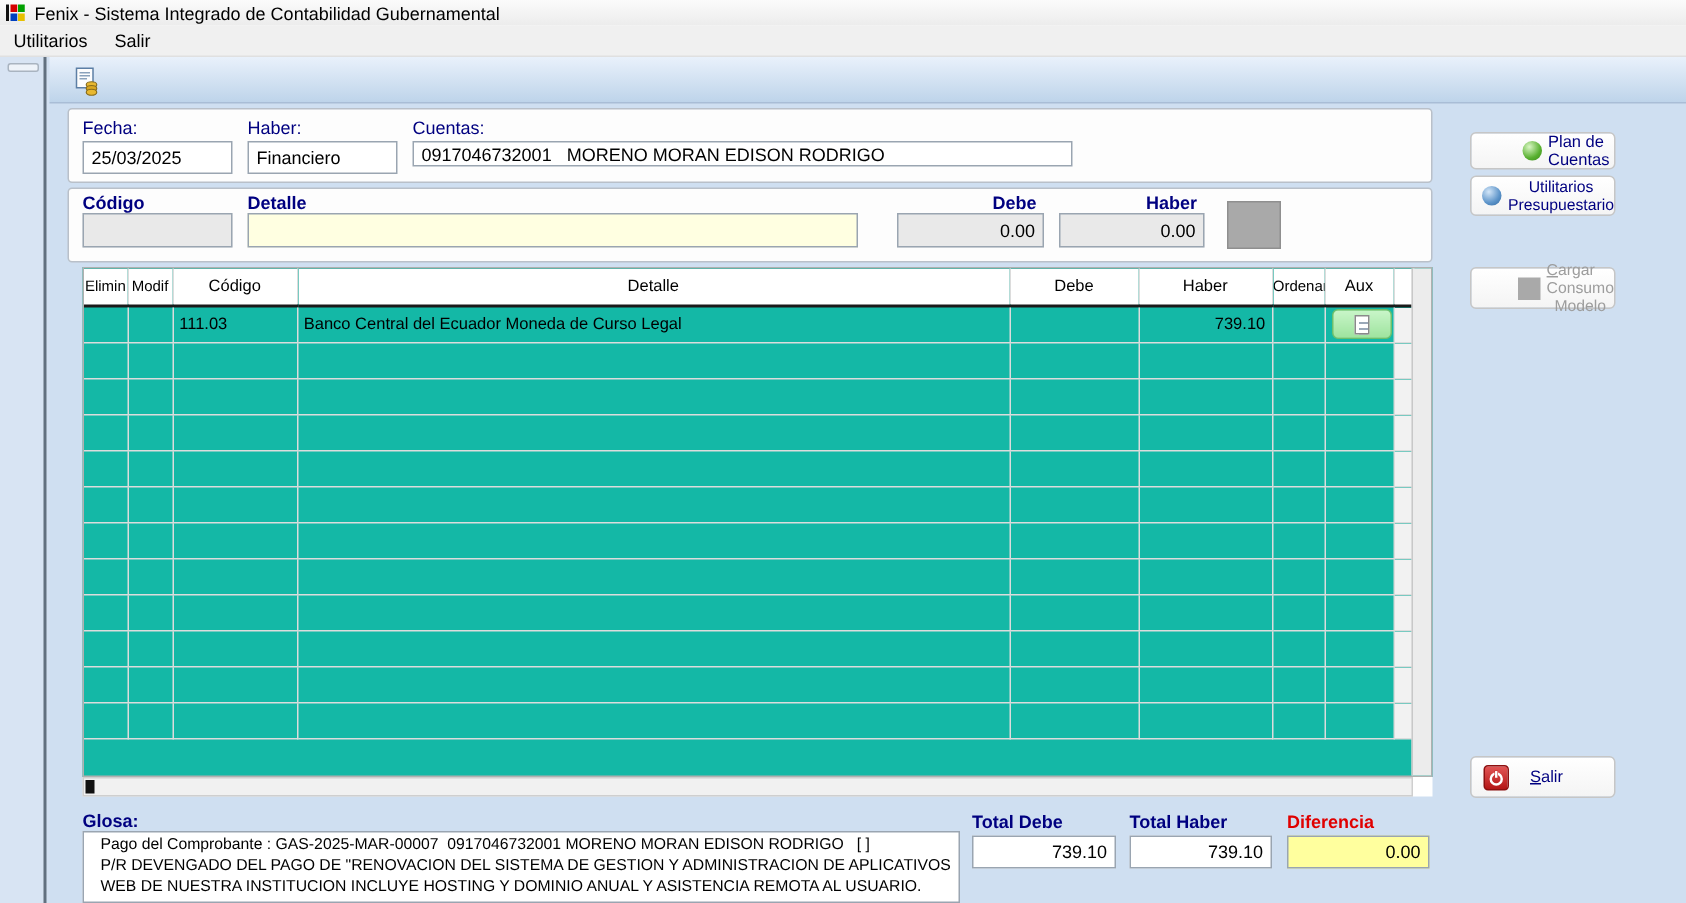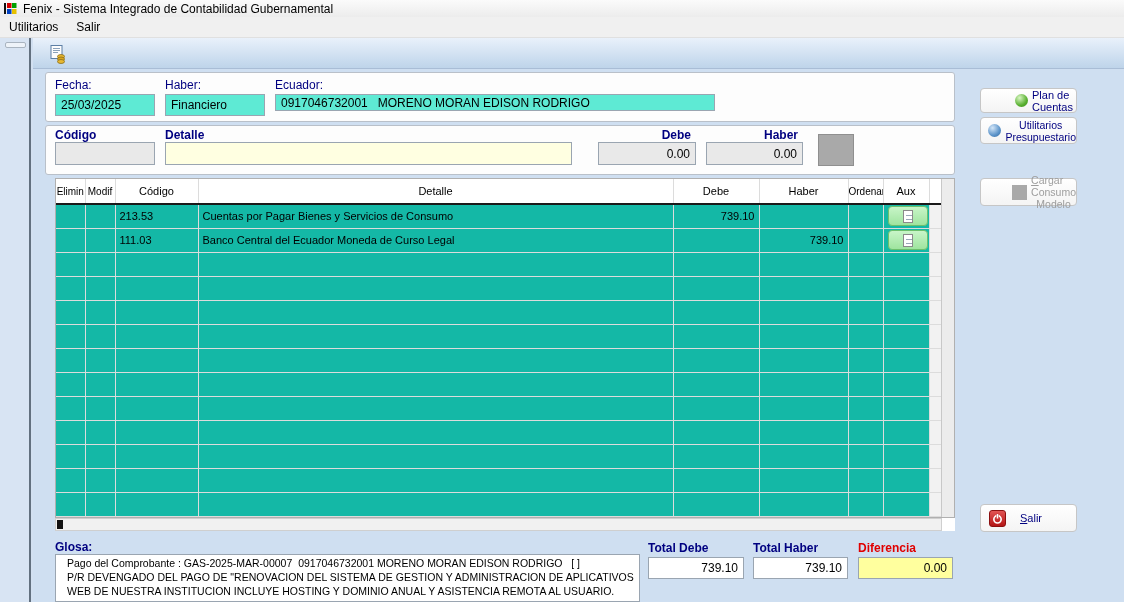--- a/index.html
+++ b/index.html
@@ -30,21 +30,21 @@
   .tool-btn { position:absolute; left:13px; top:4px; width:24px; height:24px; display:flex;
     align-items:center; justify-content:center; }
 
   
   .panel { position:absolute; background:#fdfdfd; border:1px solid #b9c0c9; border-radius:3px; }
   .flabel { position:absolute; color:#000080; font-size:12px; white-space:nowrap; }
   .flabel.bold { font-weight:bold; }
   .flabel.right { text-align:right; padding-right:5px; }
   .fld { position:absolute; border:1px solid #9aa5b1; font-size:12px; padding:2px 5px;
     font-family:"Liberation Sans", sans-serif; color:#000; }
-  .fld.cyan { background:#5eead4; }
+  .fld.cyan { background:#ffffff; }
   .fld.gray { background:#e9e9e9; }
   .fld.yellow { background:#ffffe1; }
   .fld.white { background:#fff; }
   .fld.strong-yellow { background:#ffff9e; }
   .fld.num { text-align:right; }
   .gray-square-btn { position:absolute; background:#a9a9a9; border:1px solid #8f8f8f; }
 
   
   .table-wrap { position:absolute; left:55px; top:178px; width:900px; height:340px;
     background:#14b8a6; border:1px solid #b0b0b0; }
@@ -139,21 +139,21 @@
           </svg>
         </div>
       </div>
     </div>
 
     <div class="panel" style="left:45px; top:34px; width:910px; height:50px;"></div>
     <div class="flabel" style="left:55px; top:40px;">Fecha:</div>
     <input class="fld cyan" style="left: 55px; top: 56px; width: 100px; height: 22px;" value="25/03/2025">
     <div class="flabel" style="left:165px; top:40px;">Haber:</div>
     <input class="fld cyan" style="left: 165px; top: 56px; width: 100px; height: 22px;" value="Financiero">
-    <div class="flabel" style="left:275px; top:40px;">Ecuador:</div>
+    <div class="flabel" style="left:275px; top:40px;">Cuentas:</div>
     <input class="fld cyan" style="left: 275px; top: 56px; width: 440px; height: 17px;" value="0917046732001   MORENO MORAN EDISON RODRIGO">
 
     <div class="panel" style="left:45px; top:87px; width:910px; height:50px;"></div>
     <div class="flabel bold" style="left:55px; top:90px;">Código</div>
     <input class="fld gray" style="left: 55px; top: 104px; width: 100px; height: 23px;" value="">
     <div class="flabel bold" style="left:165px; top:90px;">Detalle</div>
     <input class="fld yellow" style="left: 165px; top: 104px; width: 407px; height: 23px;" value="">
     <div class="flabel bold right" style="left:598px; top:90px; width:98px;">Debe</div>
     <input class="fld gray num" style="left: 598px; top: 104px; width: 98px; height: 23px;" value="0.00">
     <div class="flabel bold right" style="left:706px; top:90px; width:97px;">Haber</div>
@@ -173,33 +173,20 @@
             <th class="c5">Haber</th>
             <th class="c6">Ordenar</th>
             <th class="c7">Aux</th>
             <th class="c8 filler"></th>
           </tr>
         </thead>
       <tbody>
           <tr>
             <td class="c0"></td>
             <td class="c1"></td>
-            <td class="c2">213.53</td>
-            <td class="c3">Cuentas por Pagar Bienes y Servicios de Consumo</td>
-            <td class="c4">739.10</td>
-            <td class="c5"></td>
-            <td class="c6"></td>
-            <td class="c7"><span class="aux-btn">
-                <span class="doc-icon"></span>
-              </span></td>
-            <td class="c8 filler"></td>
-          </tr>
-          <tr>
-            <td class="c0"></td>
-            <td class="c1"></td>
             <td class="c2">111.03</td>
             <td class="c3">Banco Central del Ecuador Moneda de Curso Legal</td>
             <td class="c4"></td>
             <td class="c5">739.10</td>
             <td class="c6"></td>
             <td class="c7"><span class="aux-btn">
                 <span class="doc-icon"></span>
               </span></td>
             <td class="c8 filler"></td>
           </tr>

